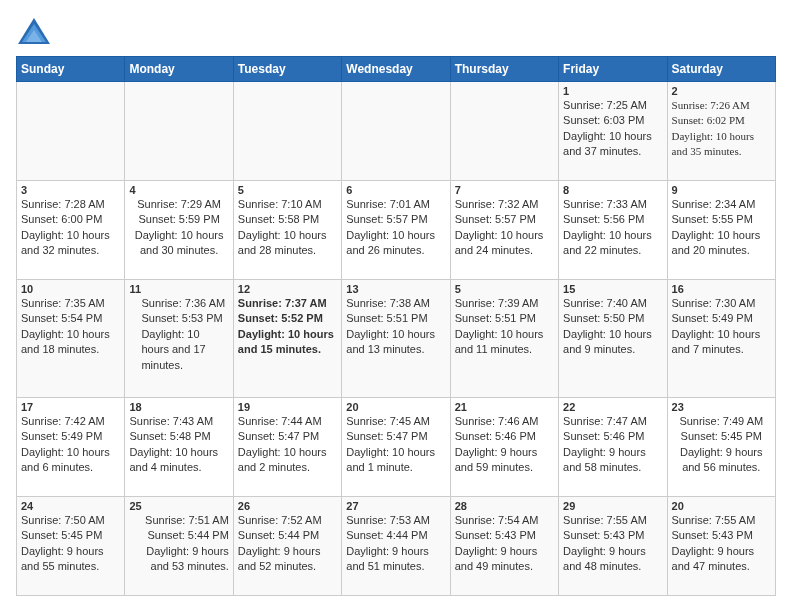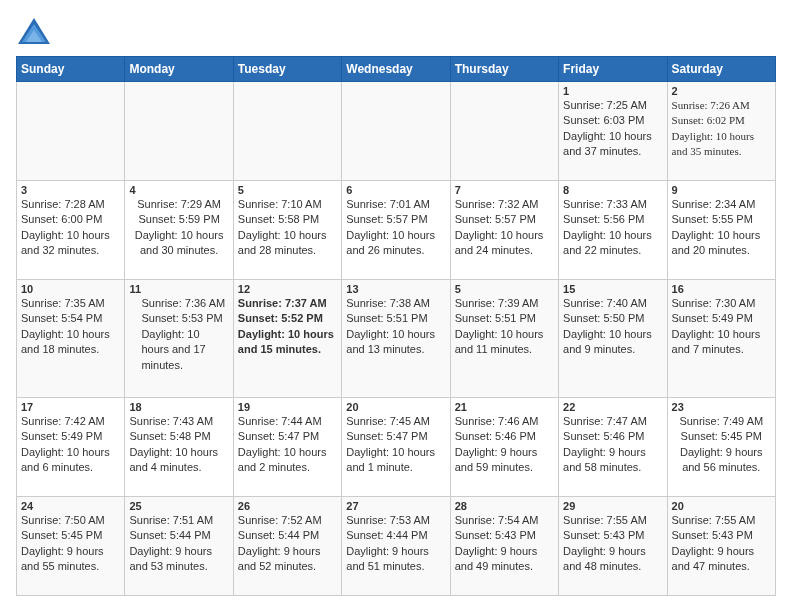--- a/index.html
+++ b/index.html
@@ -287,21 +287,21 @@
         </tr>
         <tr>
           <td>
             <span class="day-num">24</span>
             <div class="day-info" style="white-space: pre-line;">Sunrise: 7:50 AM
 Sunset: 5:45 PM
 Daylight: 9 hours and 55 minutes.</div>
           </td>
           <td>
             <span class="day-num">25</span>
-            <div class="day-info" style="white-space: pre-line;">Sunrise: 7:51 AM
+            <div class="day-info" style="white-space: pre-line; text-align: right;">Sunrise: 7:51 AM
 Sunset: 5:44 PM
 Daylight: 9 hours and 53 minutes.</div>
           </td>
           <td>
             <span class="day-num">26</span>
             <div class="day-info" style="white-space: pre-line;">Sunrise: 7:52 AM
 Sunset: 5:44 PM
 Daylight: 9 hours and 52 minutes.</div>
           </td>
           <td>

